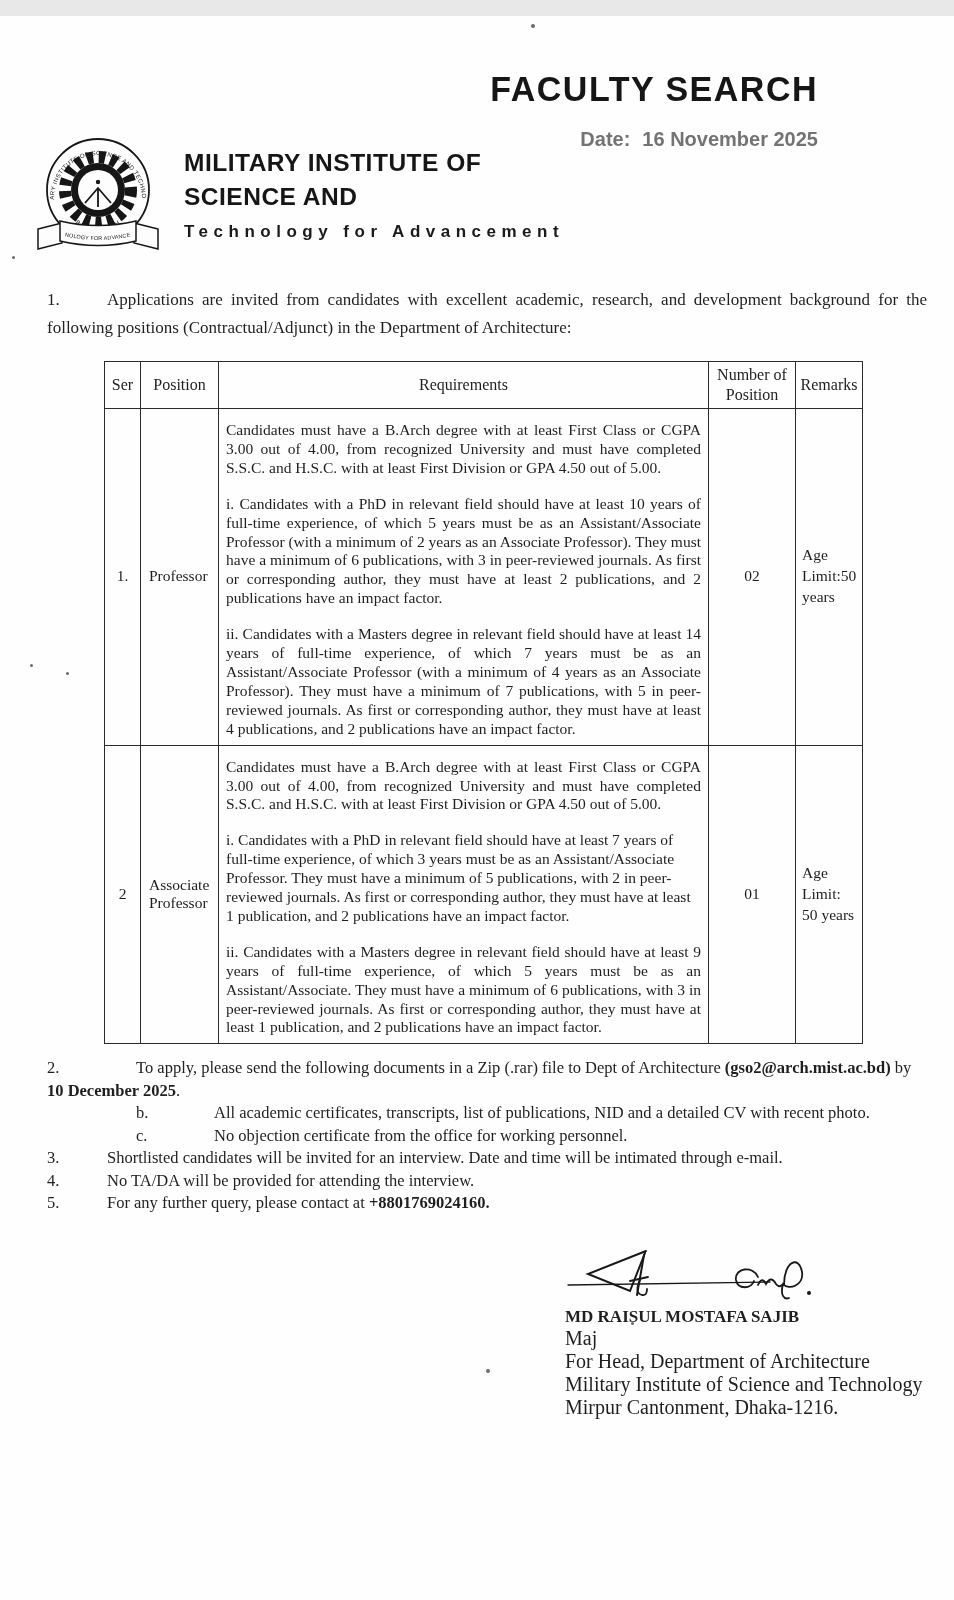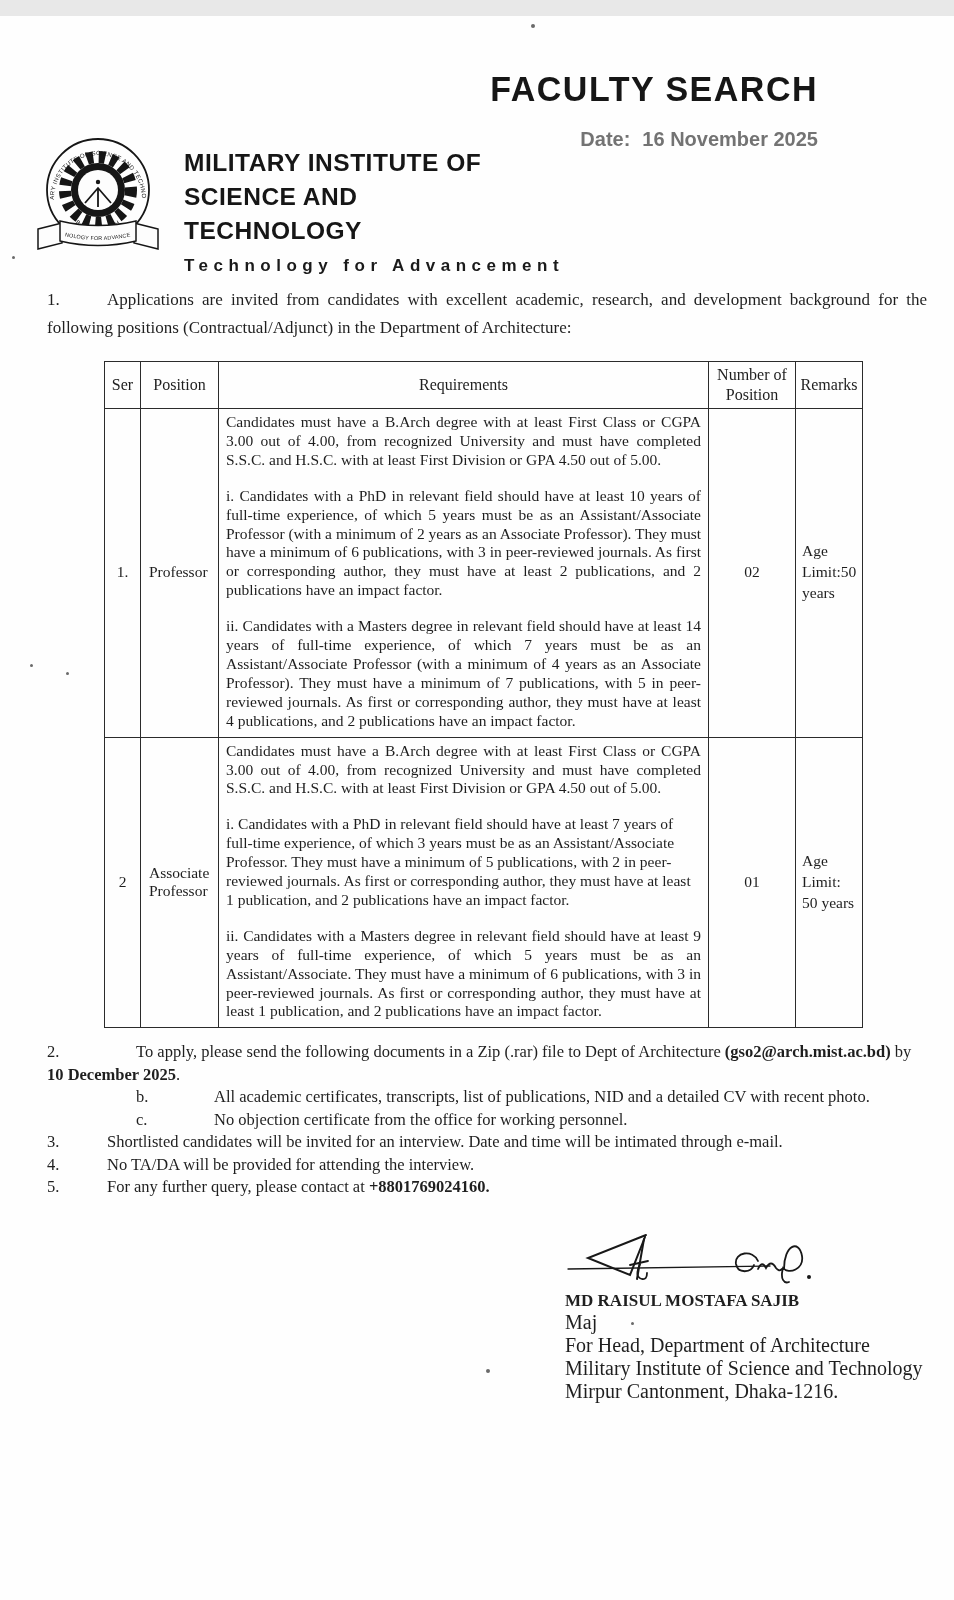--- a/index.html
+++ b/index.html
@@ -56,21 +56,21 @@
     vertical-align:middle;
   }
   table.positions th {
     font-weight:normal; font-size:16px;
     text-align:center; padding:3px 2px; line-height:1.25;
   }
   col.c-ser{width:36px;} col.c-pos{width:78px;} col.c-req{width:490px;}
   col.c-num{width:87px;} col.c-rem{width:67px;}
   td.ser { text-align:center; }
   td.pos { text-align:left; padding:2px 8px; }
-  td.req { padding:4px 7px 6px 7px; vertical-align:top; }
+  td.req { padding:12px 7px 6px 7px; vertical-align:top; }
   td.req p { margin:0; text-align:justify; }
   td.req p + p { margin-top:17px; }
   td.req p.ragged { text-align:left; }
   td.num { text-align:center; }
   td.rem { padding:2px 3px 2px 6px; line-height:1.35; }
   
   .notes { margin-top:13px; font-size:16.5px; line-height:22.5px; }
   .note { margin:0; }
   .note .nnum { display:inline-block; width:60px; }
   .note.wide .nnum { display:inline-block; width:89px; }
@@ -127,21 +127,20 @@
       <path d="M27,89 Q65,98 103,89 L103,109 Q65,118 27,109 Z" fill="#fdfdfd" stroke="#161616" stroke-width="1.5"></path>
       <text font-family="Liberation Sans, sans-serif" font-size="5.4" fill="#161616" letter-spacing="0.2">
         <textPath href="#arcBan" startOffset="50%" text-anchor="middle">TECHNOLOGY FOR ADVANCEMENT</textPath>
       </text>
     </svg>
   </div>
 
   <div class="org-block">
     <div>MILITARY INSTITUTE OF</div>
     <div>SCIENCE AND</div>
-    <div>TECHNOLOGY</div>
     <div class="tagline">Technology for Advancement</div>
   </div>
 
   <div class="main">
 
     <p class="para"><span class="num">1.</span><span>Applications are invited from candidates with excellent academic, research, and development background for the following positions (Contractual/Adjunct) in the Department of Architecture:</span></p>
 
     <table class="positions">
       <colgroup>
         <col class="c-ser">

